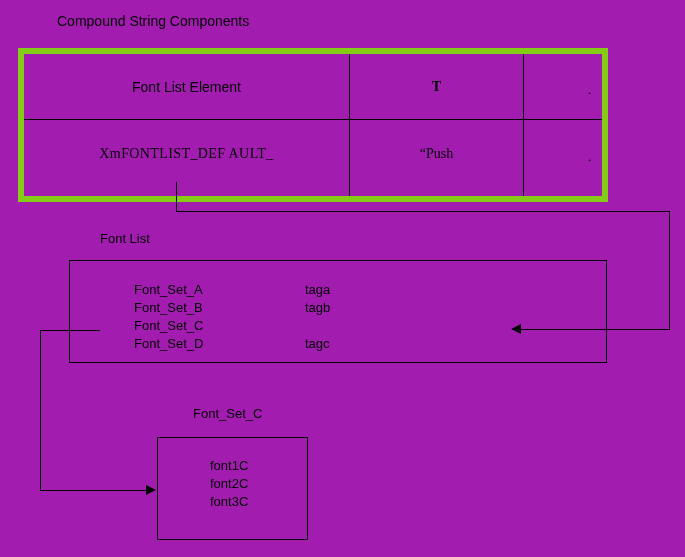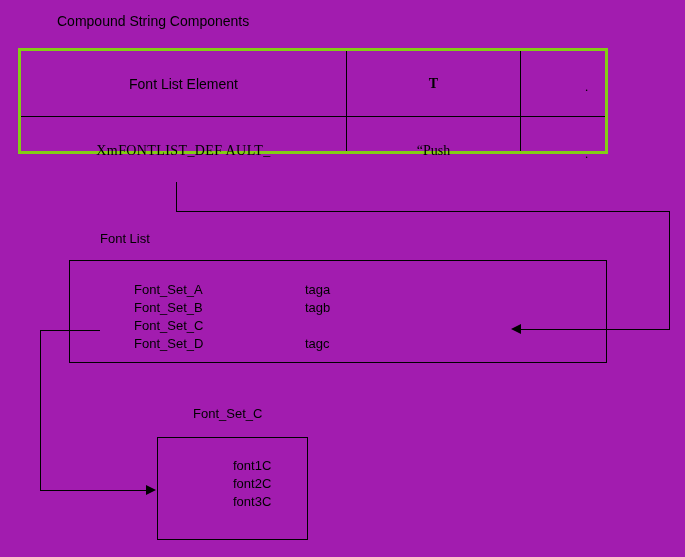--- a/index.html
+++ b/index.html
@@ -33,22 +33,22 @@
     top: 14px;
     font-size: 14px;
   }
 
   
   #cs-table {
     position: absolute;
     left: 18px;
     top: 48px;
     width: 590px;
-    height: 106px;
-    border: 3px solid #84cc16;
+    height: 154px;
+    border: 6px solid #84cc16;
     box-sizing: border-box;
   }
   #cs-table .vline {
     position: absolute;
     top: 0;
     bottom: 0;
     width: 1px;
     background: #000;
   }
   #cs-table .vline.c1 { left: 325px; }
@@ -121,21 +121,20 @@
     width: 151px;
     height: 103px;
     border: 1px solid #000;
     box-sizing: border-box;
   }
   .fs-row {
     position: absolute;
     left: 52px;
     font-size: 13px;
     white-space: pre;
-    margin-left: 23px;
   }
 
   
   .conn-h {
     position: absolute;
     height: 1px;
     background: #000;
   }
   .conn-v {
     position: absolute;

